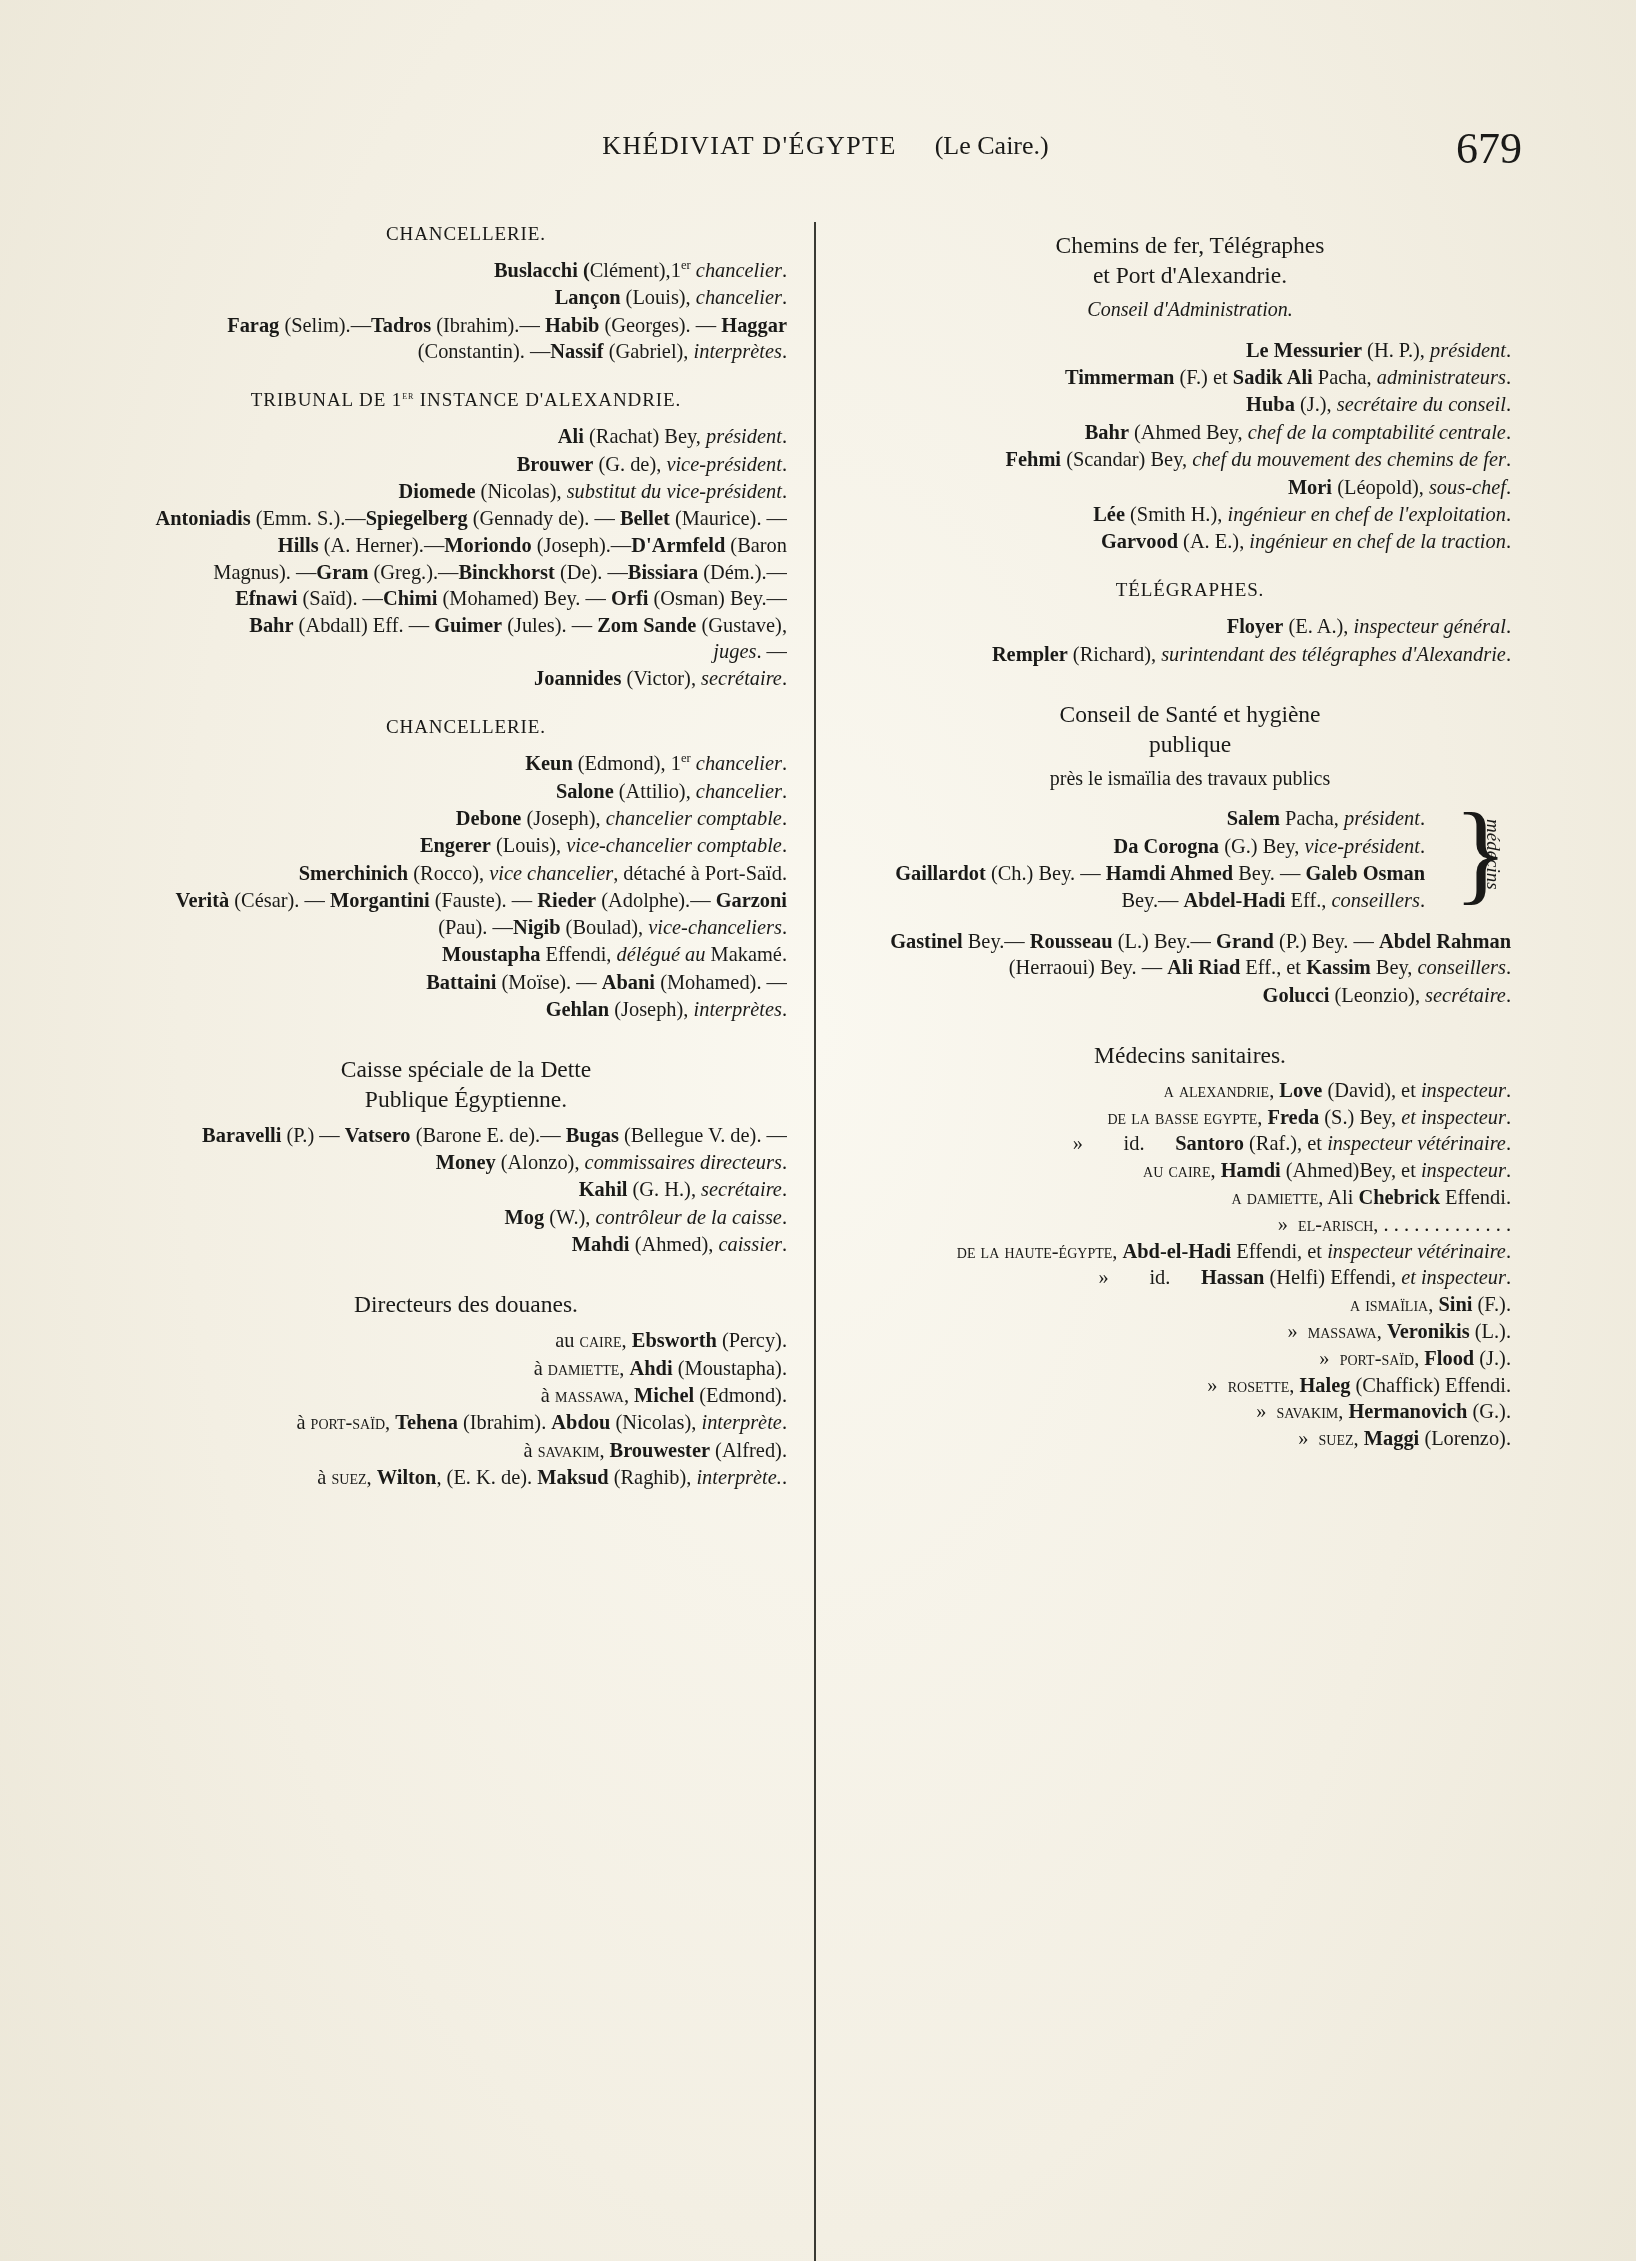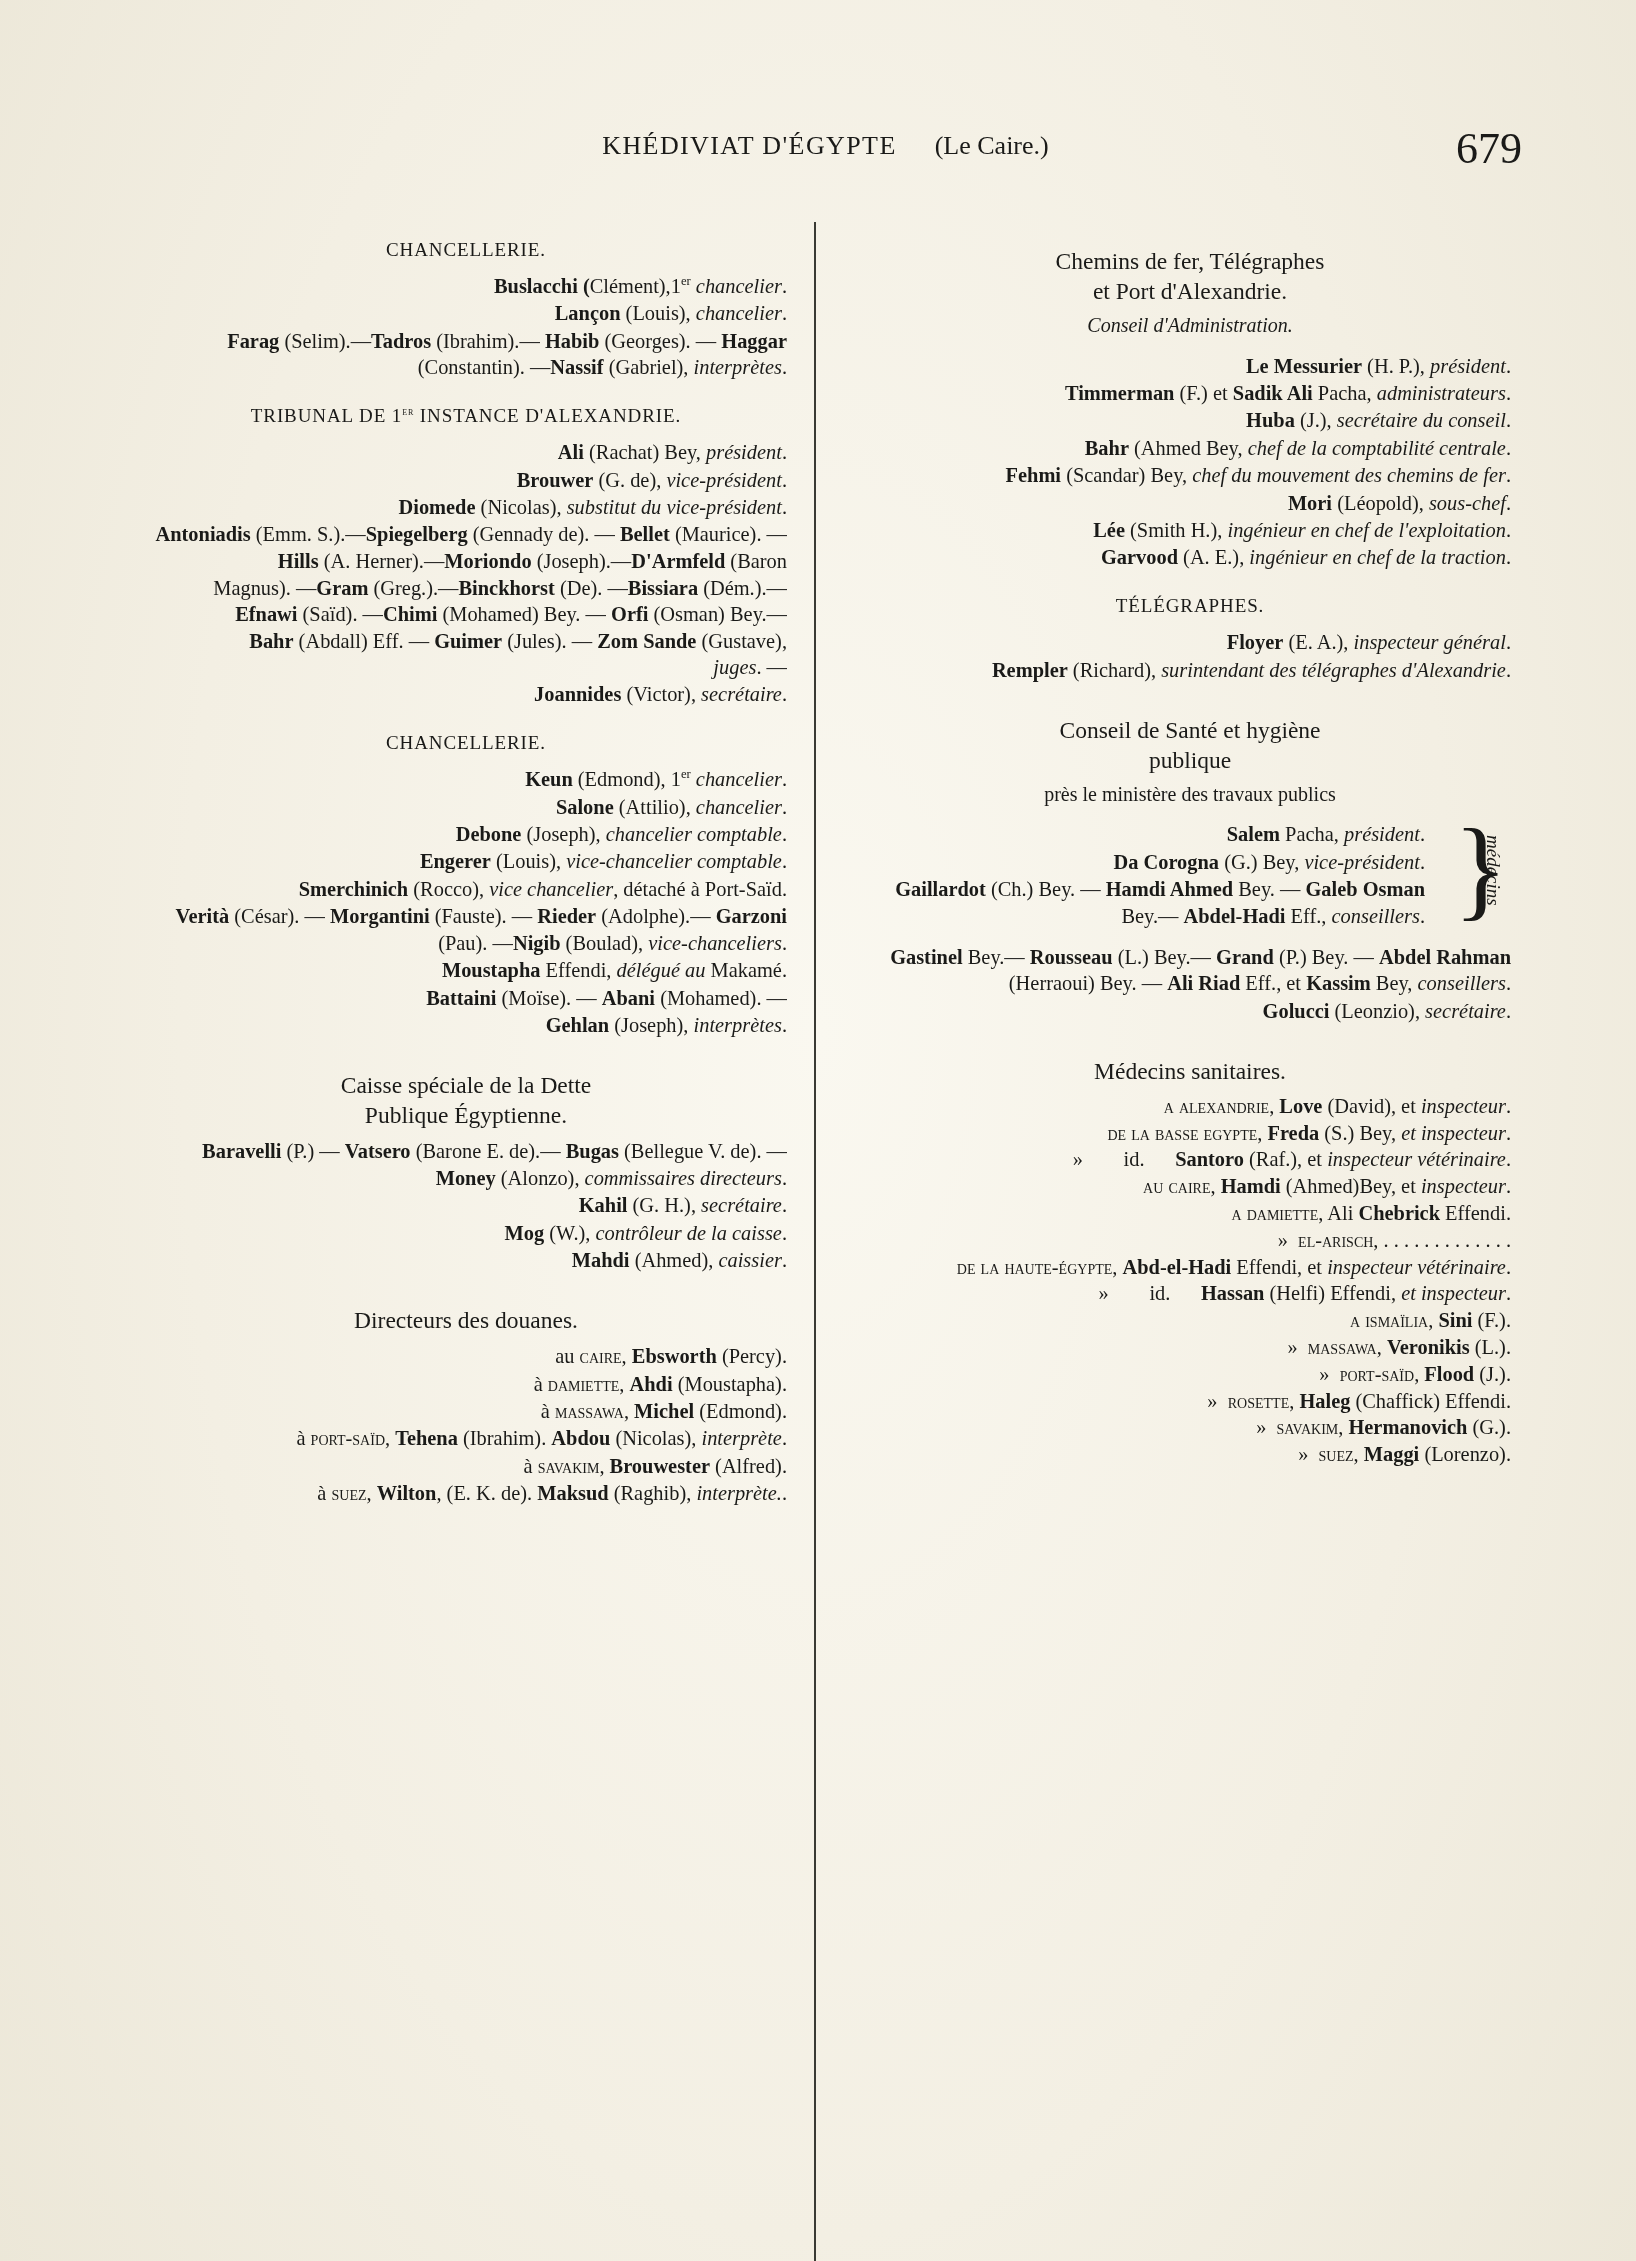--- a/index.html
+++ b/index.html
@@ -61,21 +61,21 @@
   
   .columns {
     position: absolute;
     left: 136px;
     top: 213px;
     width: 1379px;
     height: 2261px;
   }
   .col {
     position: absolute;
-    top: 16px;
+    top: 0;
     width: 642px;
   }
   .col-left { left: 9px; }
   .col-right { left: 733px; }
   .divider {
     position: absolute;
     left: 678px;
     top: 9px;
     width: 1.8px;
     height: 2107px;
@@ -225,21 +225,21 @@
           <div class="entry"><span class="b">Garvood</span> (A. E.), <span class="i">ingénieur en chef de la traction</span>.</div>
         </div>
         <div class="spacer-sm"></div>
         <div class="sec-head-sc">TÉLÉGRAPHES.</div>
         <div class="block">
           <div class="entry"><span class="b">Floyer</span> (E. A.), <span class="i">inspecteur général</span>.</div>
           <div class="entry"><span class="b">Rempler</span> (Richard), <span class="i">surintendant des télégraphes d'Alexandrie</span>.</div>
         </div>
         <div class="spacer-sm"></div>
         <div class="sec-head-bold">Conseil de Santé et hygiène<br>publique</div>
-        <div class="sec-sub-plain">près le ministère des travaux publics</div>
+        <div class="sec-sub-plain">près le ismaïlia des travaux publics</div>
         <div class="block brace-wrap">
           <div class="entry narrow"><span class="b">Salem</span> Pacha, <span class="i">président</span>.</div>
           <div class="entry narrow"><span class="b">Da Corogna</span> (G.) Bey, <span class="i">vice-président</span>.</div>
           <div class="entry narrow"><span class="b">Gaillardot</span> (Ch.) Bey. — <span class="b">Hamdi Ahmed</span> Bey. — <span class="b">Galeb Osman</span> Bey.— <span class="b">Abdel-Hadi</span> Eff., <span class="i">conseillers</span>.</div>
           <div class="brace">}</div>
           <div class="brace-label">médecins</div>
         </div>
         <div class="spacer-sm"></div>
         <div class="block">
           <div class="entry"><span class="b">Gastinel</span> Bey.— <span class="b">Rousseau</span> (L.) Bey.— <span class="b">Grand</span> (P.) Bey. — <span class="b">Abdel Rahman</span> (Herraoui) Bey. — <span class="b">Ali Riad</span> Eff., et <span class="b">Kassim</span> Bey, <span class="i">conseillers</span>.</div>

